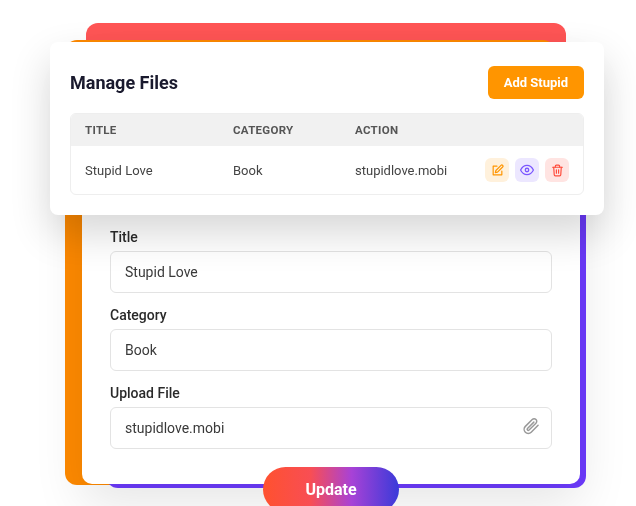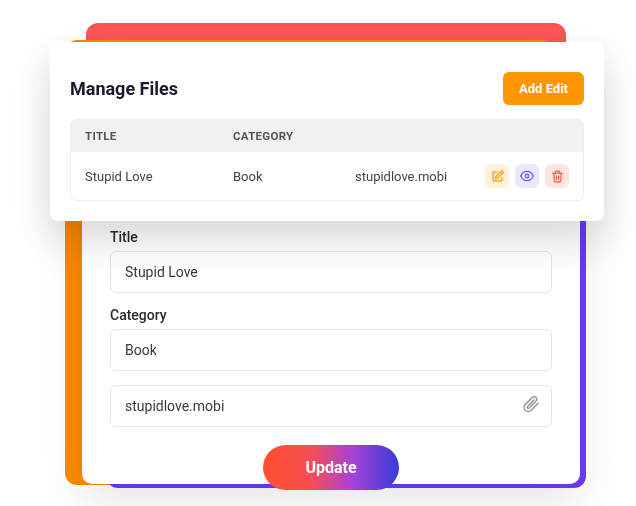--- a/index.html
+++ b/index.html
@@ -8,21 +8,21 @@
 .bg-orange{position:absolute;top:40px;left:65px;width:490px;height:445px;background:#ff8a00;border-radius:12px}
 .bg-purple{position:absolute;top:48px;left:106px;width:480px;height:440px;background:#6d3bff;border-radius:12px}
 .edit-card{position:absolute;top:54px;left:82px;width:498px;height:430px;background:#fff;border-radius:10px;box-shadow:0 20px 50px rgba(0,0,0,.1);padding:26px 28px 28px}
 .edit-title{font-size:22px;font-weight:700;color:#1a1a2e;margin-bottom:18px;margin-top:106px}
 .label{font-size:14px;font-weight:500;color:#2a2a2a;margin-bottom:6px}
 .field{display:block;width:100%;border:1px solid #e3e3e3;border-radius:6px;padding:12px 14px;font-size:14px;color:#3a3a3a;margin-bottom:14px;outline:none}
 .upload-row{position:relative}
 .upload-row .field{padding-right:40px}
 .clip{position:absolute;right:12px;top:10px;color:#aaa}
 .update-btn{display:block;margin:18px auto 0;padding:13px 42px;border:none;border-radius:999px;font-size:16px;font-weight:700;color:#fff;cursor:pointer;background:linear-gradient(90deg,#ff512f 0%,#f84e54 35%,#a842d6 65%,#3a3ad9 100%)}
-.manage-card{position:absolute;top:42px;left:50px;width:554px;background:#fff;border-radius:8px;box-shadow:0 18px 40px rgba(0,0,0,.16);padding:30px 20px 20px}
+.manage-card{position:absolute;top:42px;left:50px;width:554px;background:#fff;border-radius:8px;box-shadow:0 18px 40px rgba(0,0,0,.16);padding:24px 20px 20px}
 .manage-head{display:flex;justify-content:space-between;align-items:center;margin-bottom:14px}
 .manage-title{font-size:18px;font-weight:700;color:#1a1a2e}
 .add-btn{background:#ff9500;color:#fff;border:none;border-radius:6px;padding:9px 16px;font-size:13px;font-weight:700;cursor:pointer}
 .tbl{width:100%;border:1px solid #eee;border-radius:6px;overflow:hidden}
 .tbl-head{display:flex;background:#f1f1f1;padding:9px 14px;font-size:11.5px;font-weight:700;color:#555;letter-spacing:.3px}
 .tbl-row{display:flex;padding:12px 14px;font-size:13px;color:#444;align-items:center}
 .c-title{width:148px}
 .c-cat{width:122px}
 .c-file{flex:1}
 .c-act{width:92px;display:flex;gap:6px;justify-content:flex-end}
@@ -40,41 +40,43 @@
 
 <div class="edit-card">
   <h2 class="edit-title">Edit File Details</h2>
 
   <div class="label">Title</div>
   <input class="field" value="Stupid Love" style="">
 
   <div class="label">Category</div>
   <input class="field" value="Book" style="">
 
+  <div class="label">Upload File</div>
   <div class="upload-row">
     <input class="field" value="stupidlove.mobi" style="">
     <span class="clip">
       <svg width="18" height="18" viewBox="0 0 24 24" fill="none" stroke="#999" stroke-width="2" stroke-linecap="round" stroke-linejoin="round">
           <path d="M21.44 11.05l-9.19 9.19a5.5 5.5 0 01-7.78-7.78l9.19-9.19a3.5 3.5 0 014.95 4.95l-9.19 9.19a1.5 1.5 0 01-2.12-2.12l8.49-8.49"></path>
         </svg>
     </span>
   </div>
 
   <button class="update-btn">Update</button>
 </div>
 
 <div class="manage-card">
   <div class="manage-head">
     <div class="manage-title">Manage Files</div>
-    <button class="add-btn">Add Edit</button>
+    <button class="add-btn">Add Stupid</button>
   </div>
   <div class="tbl">
     <div class="tbl-head">
       <div class="c-title">TITLE</div>
       <div class="c-cat">CATEGORY</div>
+      <div class="c-act" style="justify-content:flex-start">ACTION</div>
     </div>
     <div class="tbl-row">
       <div class="c-title">Stupid Love</div>
       <div class="c-cat">Book</div>
       <div class="c-file">stupidlove.mobi</div>
       <div class="c-act">
         <div class="ibtn i-edit">
           <svg width="13" height="13" viewBox="0 0 24 24" fill="none" stroke="#ff9500" stroke-width="2.2" stroke-linecap="round" stroke-linejoin="round">
               <path d="M11 4H4v16h16v-7"></path>
               <path d="M18.5 2.5a2.1 2.1 0 013 3L12 15l-4 1 1-4 9.5-9.5z"></path>

